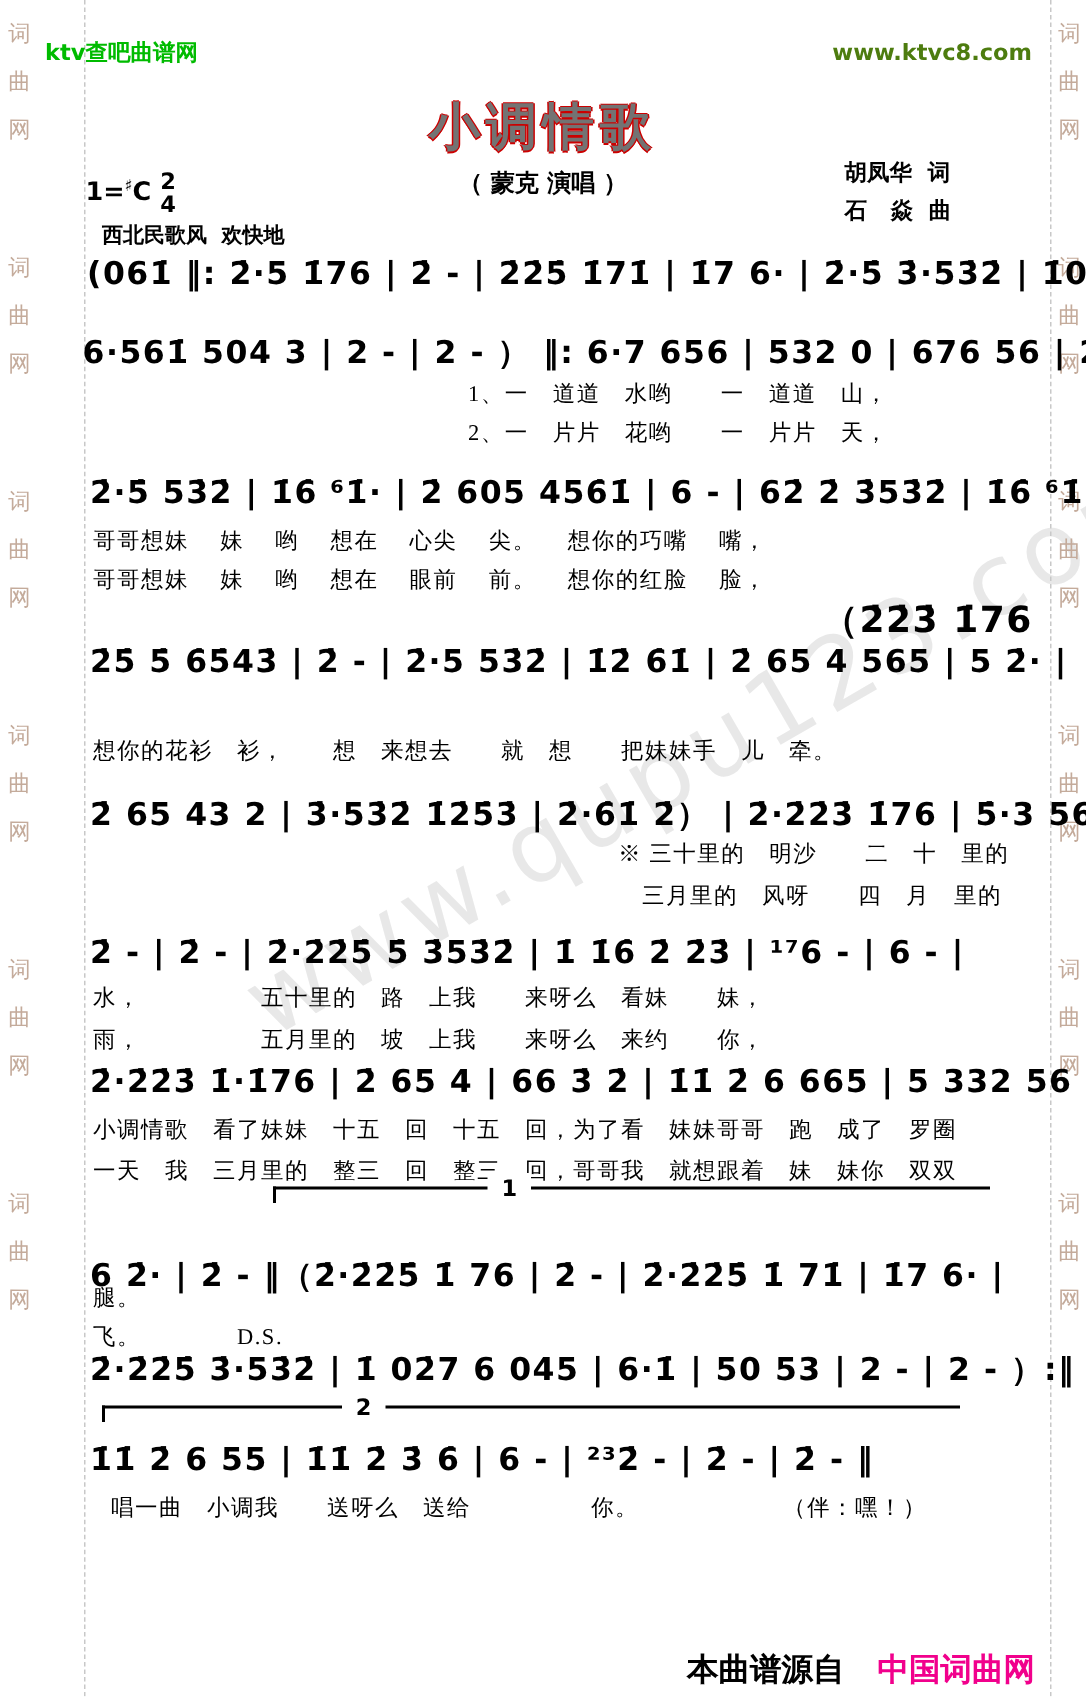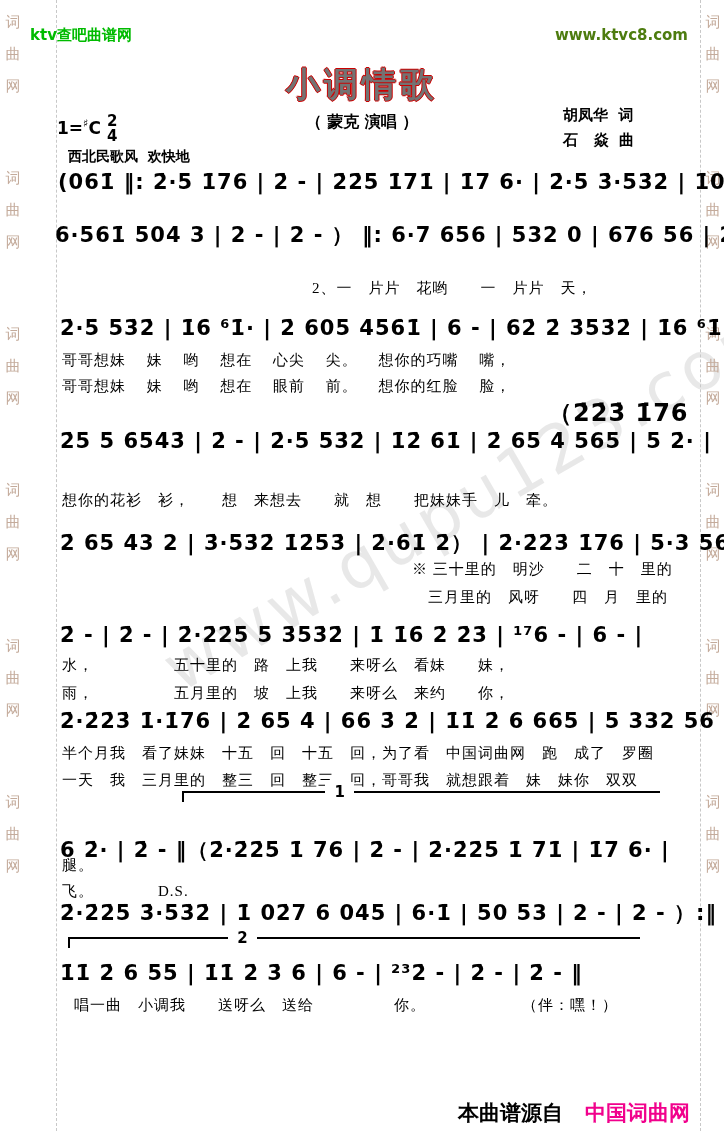--- a/index.html
+++ b/index.html
@@ -97,40 +97,41 @@
   <div class="composer">石   焱  曲</div>
 
   <div class="keysig">
     <span>1=</span><span class="sharp">♯</span><span>C</span><span class="frac"><span>2</span><span>4</span></span>
   </div>
   <div class="tempo">西北民歌风  欢快地</div>
 
   <div class="notation n1">(061̇ ‖: 2̇·5 1̇76 | 2̇ - | 2̇2̇5̇ 1̇71̇ | 1̇7 6· | 2̇·5̇ 3̇·53̇2̇ | 1̇02̇7 645 |</div>
 
   <div class="notation n2">6·561̇ 504 3 | 2 - | 2 - ） ‖: 6·7 656 | 532 0 | 676 56 | 2̇ - |</div>
+  <div class="lyric l2a">1、一　道道　水哟　　一　道道　山，</div>
   <div class="lyric l2b">2、一　片片　花哟　　一　片片　天，</div>
 
   <div class="notation n3">2̇·5̇ 53̇2̇ | 1̇6̇ ⁶1̇· | 2̇ 605 456̇1̇ | 6 - | 62̇ 2̇ 3̇53̇2̇ | 1̇6̇ ⁶1̇· |</div>
   <div class="lyric l3a">哥哥想妹　 妹　 哟　 想在　 心尖　 尖。　 想你的巧嘴　 嘴，</div>
   <div class="lyric l3b">哥哥想妹　 妹　 哟　 想在　 眼前　 前。　 想你的红脸　 脸，</div>
 
   <div class="notation pickup">（2̇2̇3̇ 1̇76</div>
   <div class="notation n4">2̇5̇ 5̇ 6̇5̇43̇ | 2̇ - | 2̇·5 53̇2̇ | 1̇2̇ 6̇1̇ | 2̇ 65 4 565 | 5 2̇· |</div>
   <div class="lyric l4b">想你的花衫　衫，　　想　来想去　　就　想　　把妹妹手　儿　牵。</div>
 
   <div class="notation n5">2̇ 65 43 2 | 3̇·53̇2̇ 1̇2̇5̇3̇ | 2̇·6̇1̇ 2̇） | 2̇·2̇2̇3̇ 1̇76 | 5̇·3 56 |</div>
   <div class="lyric l5a">※ 三十里的　明沙　　二　十　里的</div>
   <div class="lyric l5b">　三月里的　风呀　　四　月　里的</div>
 
   <div class="notation n6">2̇ - | 2̇ - | 2̇·2̇2̇5̇ 5̇ 3̇53̇2̇ | 1̇ 1̇6̇ 2̇ 2̇3̇ | ¹⁷6 - | 6 - |</div>
   <div class="lyric l6b">雨，　　　　　五月里的　坡　上我　　来呀么　来约　　你，</div>
   <div class="lyric l6a">水，　　　　　五十里的　路　上我　　来呀么　看妹　　妹，</div>
 
   <div class="notation n7">2̇·2̇2̇3̇ 1̇·1̇76 | 2̇ 65 4 | 66 3̇ 2̇ | 1̇1̇ 2̇ 6 665 | 5 332 56 |</div>
-  <div class="lyric l7a">半个月我　看了妹妹　十五　回　十五　回，为了看　中国词曲网　跑　成了　罗圈</div>
+  <div class="lyric l7a">小调情歌　看了妹妹　十五　回　十五　回，为了看　妹妹哥哥　跑　成了　罗圈</div>
   <div class="lyric l7b">一天　我　三月里的　整三　回　整三　回，哥哥我　就想跟着　妹　妹你　双双</div>
 
   <div class="volta volta1">
     <span class="vlabel">1</span>
   </div>
   <div class="notation n8">6 2̇· | 2̇ - ‖（2̇·2̇2̇5̇ 1̇ 76 | 2̇ - | 2̇·2̇2̇5̇ 1̇ 71̇ | 1̇7 6· |</div>
   <div class="lyric l8a">腿。</div>
   <div class="lyric l8b">飞。　　　　D.S.</div>
 
   <div class="notation n9">2̇·2̇2̇5̇ 3̇·53̇2̇ | 1̇ 02̇7 6 045 | 6·1̇ | 50 53 | 2 - | 2 - ）:‖</div>

